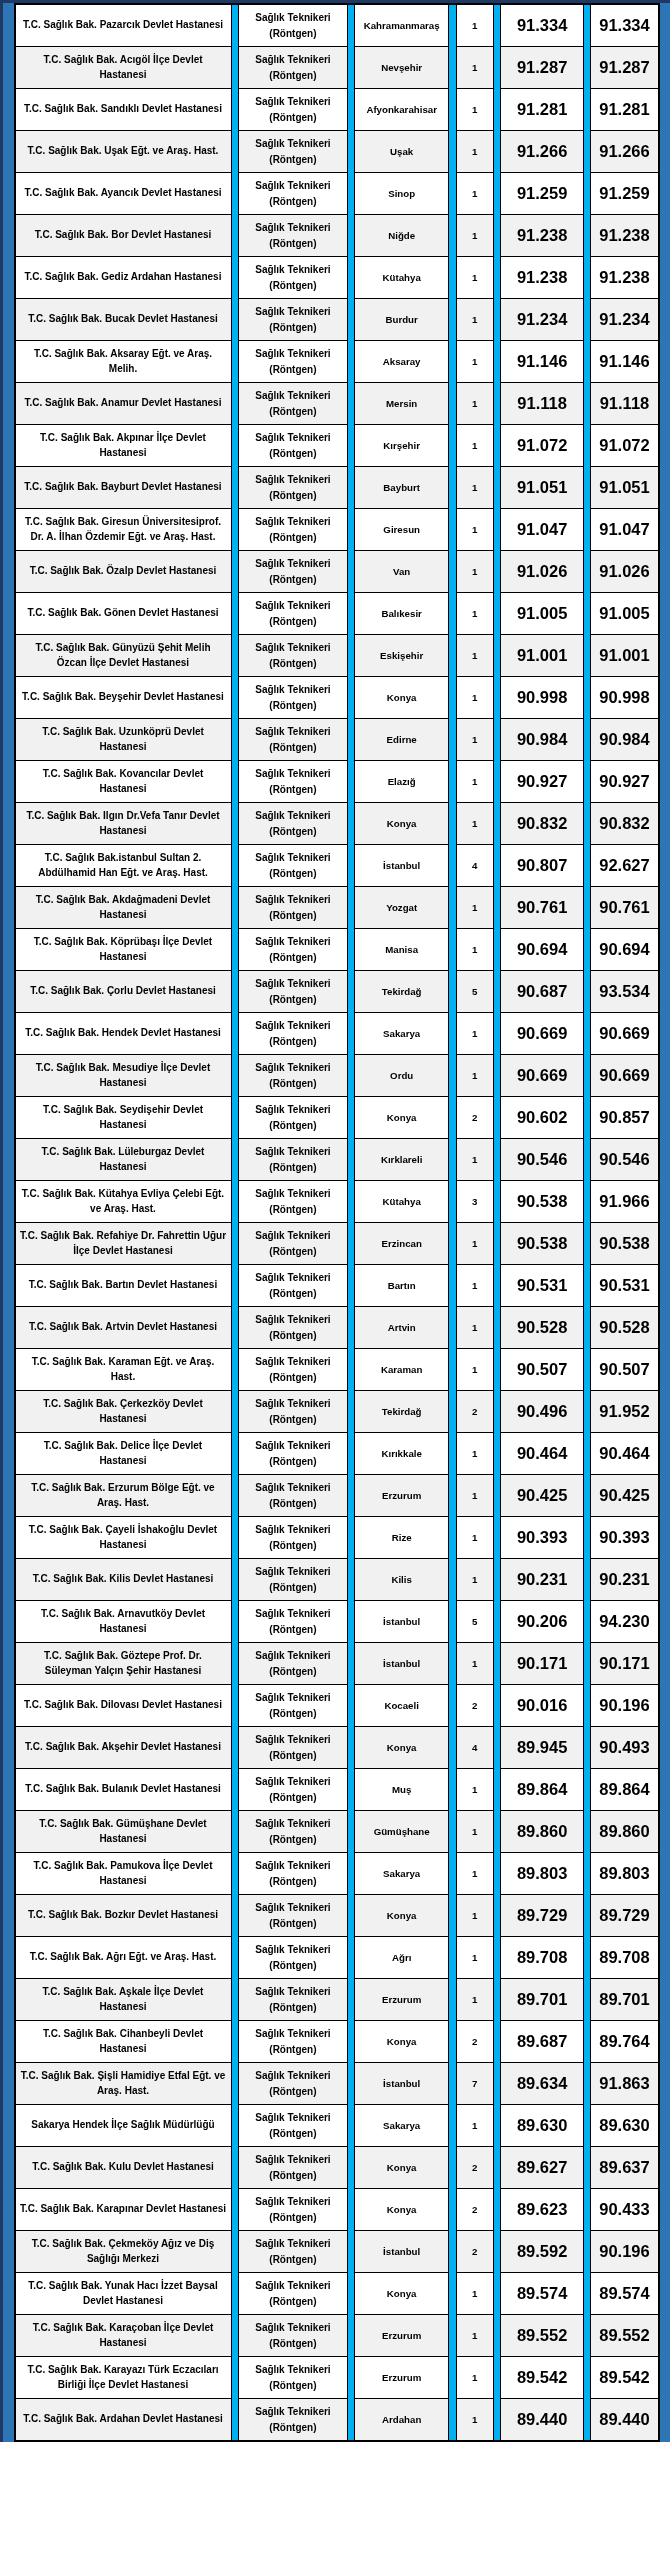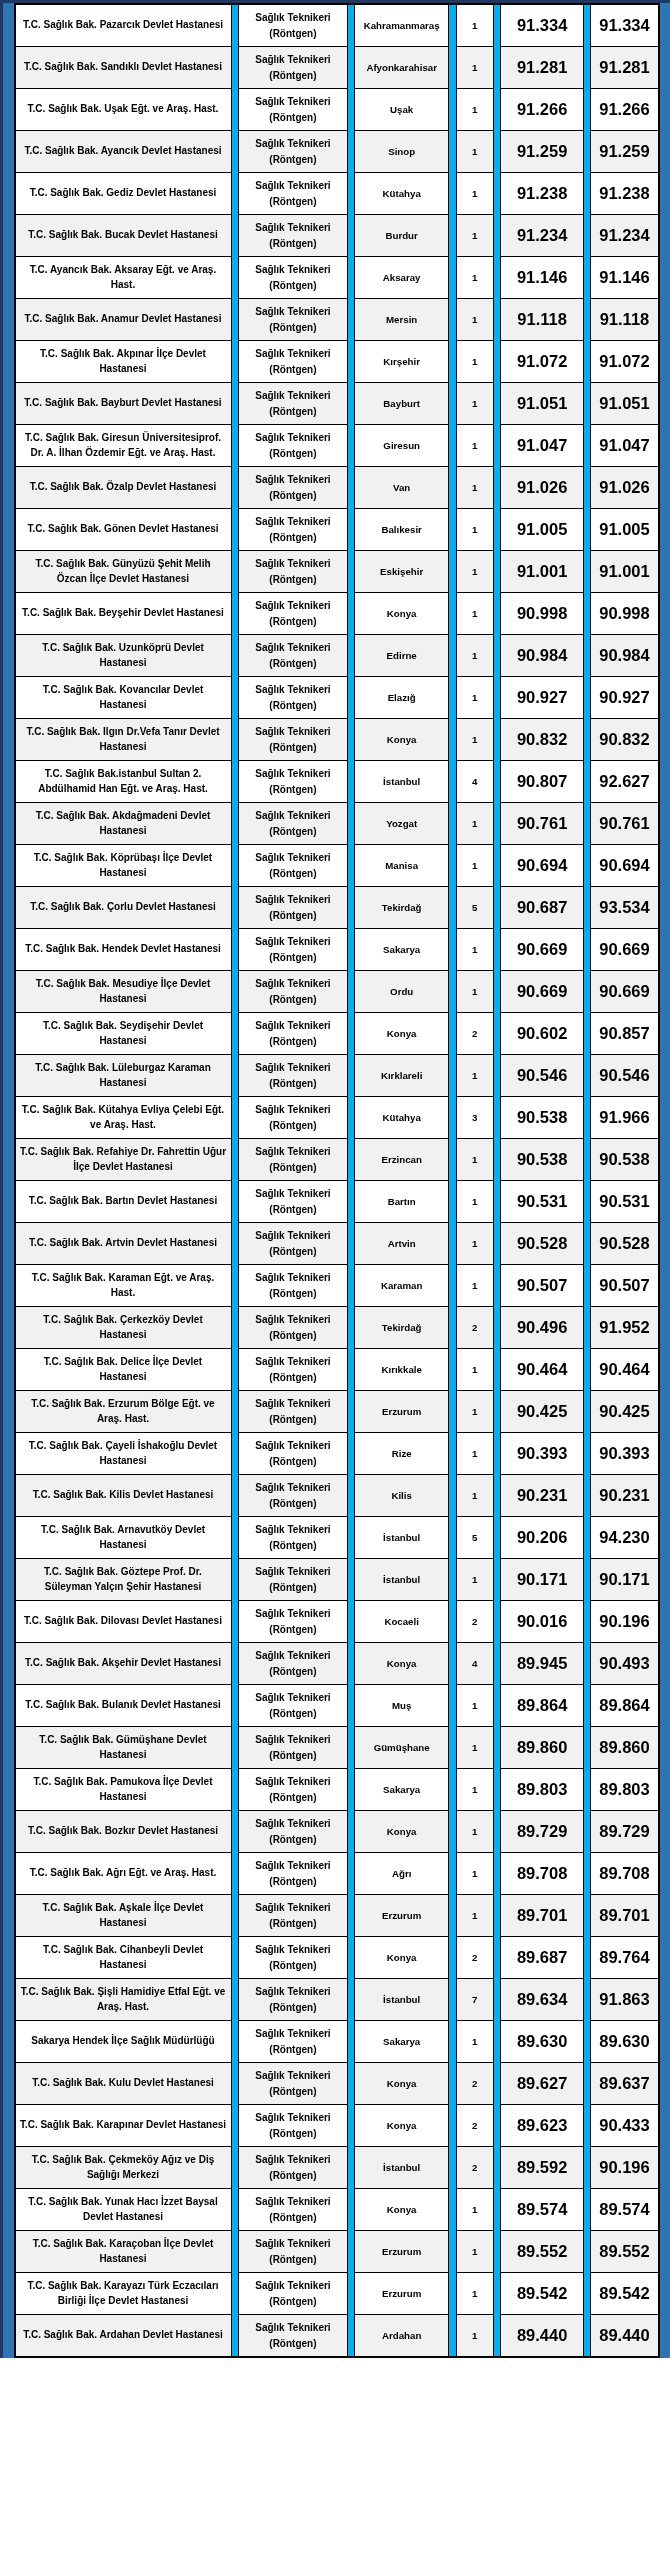--- a/index.html
+++ b/index.html
@@ -83,20 +83,33 @@
             <td class="sep"></td>
             <td class="cell-city">Kahramanmaraş</td>
             <td class="sep"></td>
             <td class="cell-quota">1</td>
             <td class="sep"></td>
             <td class="cell-score">91.334</td>
             <td class="sep"></td>
             <td class="cell-score">91.334</td>
           </tr>
           <tr>
+            <td class="cell-hospital">T.C. Sağlık Bak. Acıgöl İlçe Devlet Hastanesi</td>
+            <td class="sep"></td>
+            <td class="cell-position">Sağlık Teknikeri (Röntgen)</td>
+            <td class="sep"></td>
+            <td class="cell-city">Nevşehir</td>
+            <td class="sep"></td>
+            <td class="cell-quota">1</td>
+            <td class="sep"></td>
+            <td class="cell-score">91.287</td>
+            <td class="sep"></td>
+            <td class="cell-score">91.287</td>
+          </tr>
+          <tr>
             <td class="cell-hospital">T.C. Sağlık Bak. Sandıklı Devlet Hastanesi</td>
             <td class="sep"></td>
             <td class="cell-position">Sağlık Teknikeri (Röntgen)</td>
             <td class="sep"></td>
             <td class="cell-city">Afyonkarahisar</td>
             <td class="sep"></td>
             <td class="cell-quota">1</td>
             <td class="sep"></td>
             <td class="cell-score">91.281</td>
             <td class="sep"></td>
@@ -122,21 +135,34 @@
             <td class="sep"></td>
             <td class="cell-city">Sinop</td>
             <td class="sep"></td>
             <td class="cell-quota">1</td>
             <td class="sep"></td>
             <td class="cell-score">91.259</td>
             <td class="sep"></td>
             <td class="cell-score">91.259</td>
           </tr>
           <tr>
-            <td class="cell-hospital">T.C. Sağlık Bak. Gediz Devlet Hastanesi</td>
+            <td class="cell-hospital">T.C. Sağlık Bak. Bor Devlet Hastanesi</td>
+            <td class="sep"></td>
+            <td class="cell-position">Sağlık Teknikeri (Röntgen)</td>
+            <td class="sep"></td>
+            <td class="cell-city">Niğde</td>
+            <td class="sep"></td>
+            <td class="cell-quota">1</td>
+            <td class="sep"></td>
+            <td class="cell-score">91.238</td>
+            <td class="sep"></td>
+            <td class="cell-score">91.238</td>
+          </tr>
+          <tr>
+            <td class="cell-hospital">T.C. Sağlık Bak. Gediz Ardahan Hastanesi</td>
             <td class="sep"></td>
             <td class="cell-position">Sağlık Teknikeri (Röntgen)</td>
             <td class="sep"></td>
             <td class="cell-city">Kütahya</td>
             <td class="sep"></td>
             <td class="cell-quota">1</td>
             <td class="sep"></td>
             <td class="cell-score">91.238</td>
             <td class="sep"></td>
             <td class="cell-score">91.238</td>
@@ -148,21 +174,21 @@
             <td class="sep"></td>
             <td class="cell-city">Burdur</td>
             <td class="sep"></td>
             <td class="cell-quota">1</td>
             <td class="sep"></td>
             <td class="cell-score">91.234</td>
             <td class="sep"></td>
             <td class="cell-score">91.234</td>
           </tr>
           <tr>
-            <td class="cell-hospital">T.C. Ayancık Bak. Aksaray Eğt. ve Araş. Hast.</td>
+            <td class="cell-hospital">T.C. Sağlık Bak. Aksaray Eğt. ve Araş. Melih.</td>
             <td class="sep"></td>
             <td class="cell-position">Sağlık Teknikeri (Röntgen)</td>
             <td class="sep"></td>
             <td class="cell-city">Aksaray</td>
             <td class="sep"></td>
             <td class="cell-quota">1</td>
             <td class="sep"></td>
             <td class="cell-score">91.146</td>
             <td class="sep"></td>
             <td class="cell-score">91.146</td>
@@ -395,21 +421,21 @@
             <td class="sep"></td>
             <td class="cell-city">Konya</td>
             <td class="sep"></td>
             <td class="cell-quota">2</td>
             <td class="sep"></td>
             <td class="cell-score">90.602</td>
             <td class="sep"></td>
             <td class="cell-score">90.857</td>
           </tr>
           <tr>
-            <td class="cell-hospital">T.C. Sağlık Bak. Lüleburgaz Karaman Hastanesi</td>
+            <td class="cell-hospital">T.C. Sağlık Bak. Lüleburgaz Devlet Hastanesi</td>
             <td class="sep"></td>
             <td class="cell-position">Sağlık Teknikeri (Röntgen)</td>
             <td class="sep"></td>
             <td class="cell-city">Kırklareli</td>
             <td class="sep"></td>
             <td class="cell-quota">1</td>
             <td class="sep"></td>
             <td class="cell-score">90.546</td>
             <td class="sep"></td>
             <td class="cell-score">90.546</td>

